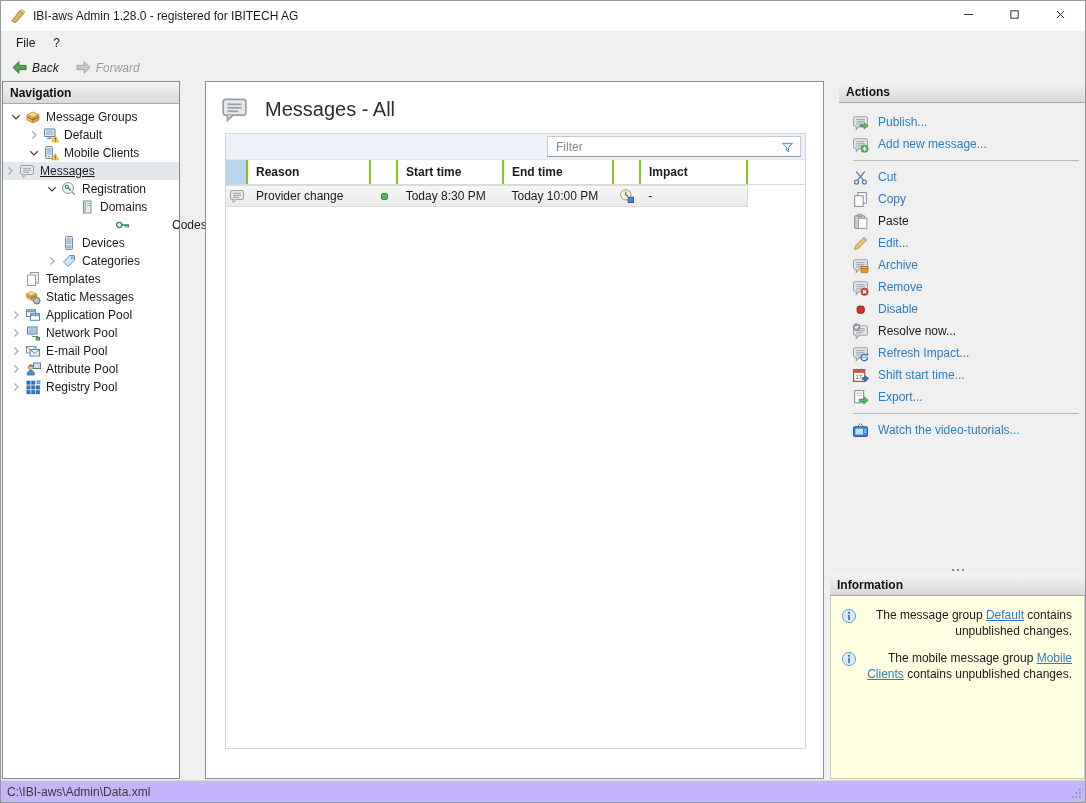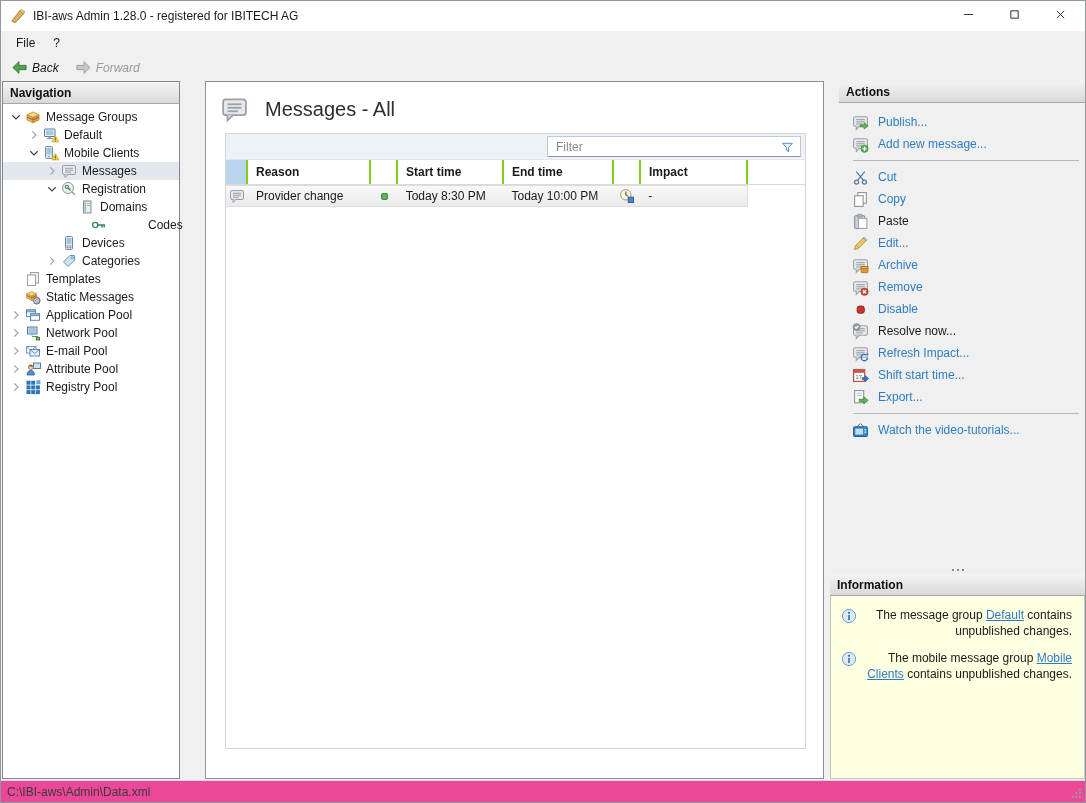--- a/index.html
+++ b/index.html
@@ -79,21 +79,21 @@
   .splitter .dots { display:flex; gap:3px; }
   .splitter .dots i { width:2px; height:2px; background:#8a8a8a; }
   .info-panel { position:absolute; left:0; top:493px; right:0; bottom:0; display:flex; flex-direction:column;text-align:right; }
   .info-body { flex:1; background:var(--info-bg); border:1px solid #c9c9b8; border-top:none; padding:11px 8px 0 10px; }
   .info-item { display:flex; gap:7px; margin-bottom:11px; }
   .info-item .ic { margin-top:1px; }
   .info-text { line-height:16px; width:208px; }
   .info-link { color:var(--link-blue); text-decoration:underline; cursor:pointer; }
 
   
-  .statusbar { position:absolute; left:1px; right:1px; bottom:1px; height:22px; background:#ec4899; border-top:1px solid #d9d9d9; display:flex; align-items:center; padding:0 6px; color:#3a3a3a; }
+  .statusbar { position:absolute; left:1px; right:1px; bottom:1px; height:22px; background:#c4b5fd; border-top:1px solid #d9d9d9; display:flex; align-items:center; padding:0 6px; color:#3a3a3a; }
   .grip { position:absolute; right:2px; bottom:2px; width:13px; height:13px; }
 </style>
 </head>
 <body>
 
 <div class="titlebar">
   <span class="ic app-ic">
       <svg viewBox="0 0 16 16" xmlns="http://www.w3.org/2000/svg">
         <path d="M2.5 12.5 L9.5 3.5 l3.5 2.5 -7.5 8z" fill="#dcb25a" stroke="#9a7a2a" stroke-width="0.8"></path>
         <path d="M9.5 3.5 l3.5 2.5 1-1.8 -3-2z" fill="#f0d9a0" stroke="#9a7a2a" stroke-width="0.6"></path>
@@ -198,21 +198,21 @@
             <rect x="2.5" y="1.5" width="7" height="12" rx="1" fill="#e2e8ec" stroke="#7a8a98"></rect>
             <rect x="3.6" y="3" width="4.8" height="6.5" fill="#9fc3e0"></rect>
             <circle cx="6" cy="11.5" r="0.8" fill="#7a8a98"></circle>
             <path d="M12.3 8.6 L15.7 14.9 H8.9z" fill="#f7d84a" stroke="#c09a10" stroke-width="0.7"></path>
             <rect x="11.9" y="10.6" width="0.9" height="2.5" fill="#6e5200"></rect>
             <rect x="11.9" y="13.6" width="0.9" height="0.9" fill="#6e5200"></rect>
           </svg>
         </span>
         <span class="tree-label">Mobile Clients</span>
       </div>
-      <div class="tree-row selected" style="padding-left: 42px;">
+      <div class="tree-row selected" style=" text-decoration: underline;">
         <span class="ic exp">
           <svg viewBox="0 0 16 16" xmlns="http://www.w3.org/2000/svg">
             <polyline points="6,3.8 10.3,8 6,12.2" fill="none" stroke="#a0a0a0" stroke-width="1.3"></polyline>
           </svg>
         </span>
         <span class="ic">
           <svg viewBox="0 0 16 16" xmlns="http://www.w3.org/2000/svg">
             <rect x="1.5" y="2.5" width="13" height="9" rx="1.5" fill="#e6e9eb" stroke="#9aa0a6"></rect>
             <path d="M4 11.5 V14.5 L7.2 11.5" fill="#e6e9eb" stroke="#9aa0a6"></path>
             <line x1="4" y1="5.3" x2="12" y2="5.3" stroke="#9aa0a6"></line>
@@ -243,21 +243,21 @@
         <span class="ic">
           <svg viewBox="0 0 16 16" xmlns="http://www.w3.org/2000/svg">
             <rect x="4.5" y="2" width="7.5" height="12" fill="#e9edef" stroke="#7a8a98"></rect>
             <rect x="5.6" y="3.2" width="1.4" height="9.6" fill="#8fbf97"></rect>
             <rect x="8" y="4" width="3" height="1" fill="#aab2ba"></rect>
             <rect x="8" y="6" width="3" height="1" fill="#aab2ba"></rect>
           </svg>
         </span>
         <span class="tree-label">Domains</span>
       </div>
-      <div class="tree-row" style="padding-left: 36px; gap: 36px;">
+      <div class="tree-row" style="padding-left: 60px; gap: 36px;">
         <span class="ic exp"></span>
         <span class="ic">
           <svg viewBox="0 0 16 16" xmlns="http://www.w3.org/2000/svg">
             <circle cx="4.2" cy="8" r="2.6" fill="none" stroke="#2e8b57" stroke-width="1.4"></circle>
             <path d="M6.8 8 H14.2 M11 8 v2.4 M13.2 8 v2.4" stroke="#2e8b57" stroke-width="1.4"></path>
           </svg>
         </span>
         <span class="tree-label">Codes</span>
       </div>
       <div class="tree-row" style="padding-left: 42px; text-align: right;">

